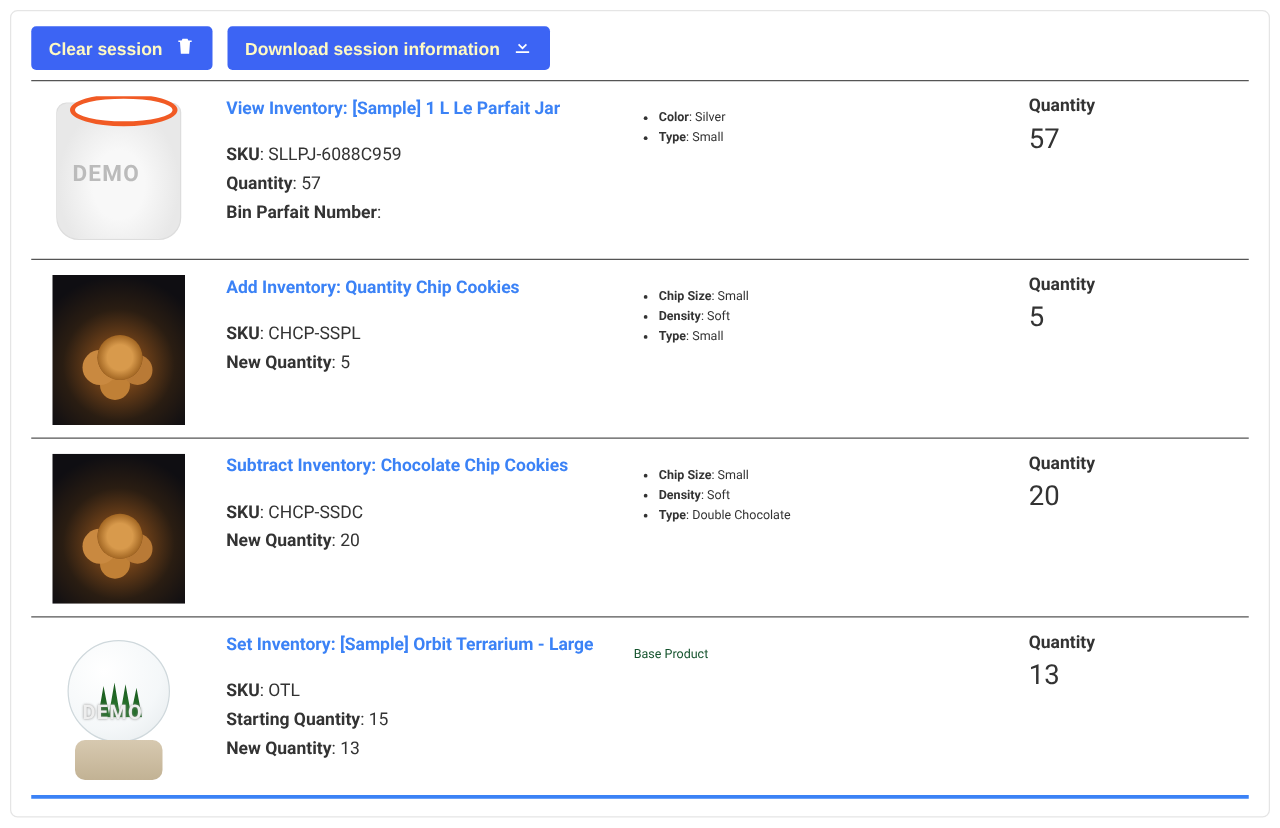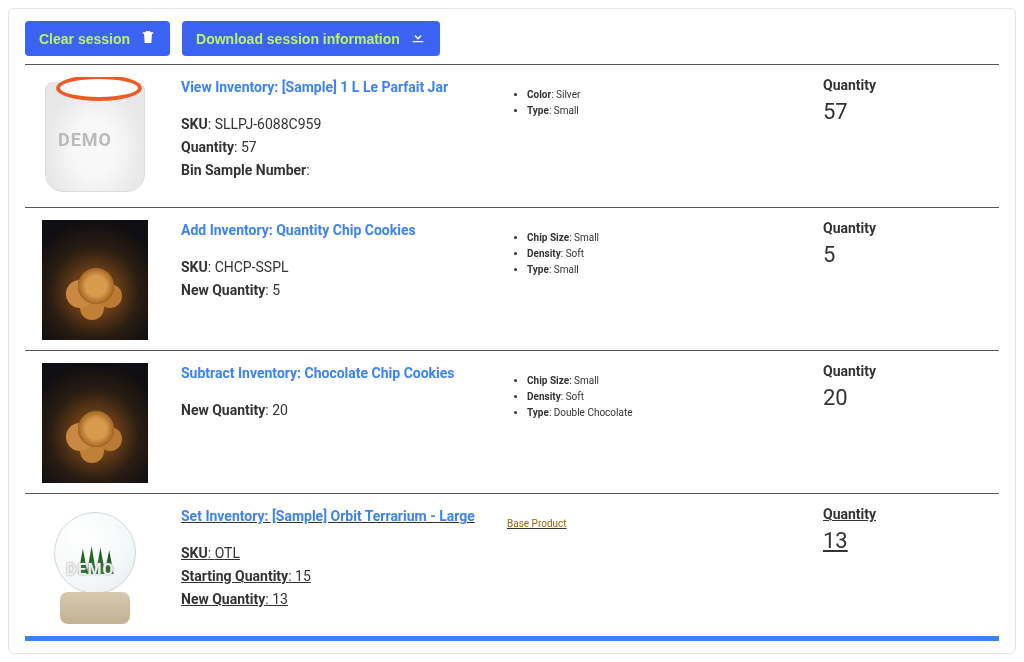--- a/index.html
+++ b/index.html
@@ -17,40 +17,40 @@
     height: 646px;
     overflow: hidden;
   }
   .toolbar {
     display: flex;
     gap: 12px;
     margin-bottom: 8px;
   }
   .btn {
     background: #3c64f4;
-    color: #bef264;
+    color: #fef9c3;
     border: none;
     padding: 8px 14px;
     border-radius: 4px;
     font-size: 14px;
     font-weight: 700;
     display: inline-flex;
     align-items: center;
     gap: 10px;
     cursor: pointer;
   }
   .btn svg { width: 16px; height: 16px; fill: #fff; }
   .row {
     display: flex;
     align-items: flex-start;
     border-top: 1px solid #555;
     padding: 12px 0 10px 0;
     gap: 16px;
   }
-  .row:last-child { border-bottom: 5px solid #3b82f6; text-decoration: underline; }
+  .row:last-child { border-bottom: 3px solid #3b82f6; }
   .thumb {
     width: 140px;
     height: 120px;
     flex-shrink: 0;
     display: flex;
     align-items: center;
     justify-content: center;
     overflow: hidden;
   }
   .info {
@@ -68,21 +68,21 @@
   .info .field b { font-weight: 700; }
   .attrs {
     width: 290px;
     font-size: 10px;
     line-height: 1.6;
     padding-top: 10px;
   }
   .attrs ul { padding-left: 20px; }
   .attrs li b { font-weight: 700; }
   .base-product {
-    color: #a16207;
+    color: #14532d;
     font-weight: 400;
   }
   .qty {
     flex: 1;
     padding-left: 10px;
   }
   .qty .qlabel {
     font-weight: 700;
     font-size: 14px;
     margin-bottom: 6px;
@@ -163,21 +163,21 @@
   </div>
 
   <div class="row">
     <div class="thumb">
       <div class="jar"></div>
     </div>
     <div class="info">
       <div class="title">View Inventory: [Sample] 1 L Le Parfait Jar</div>
       <div class="field"><b>SKU</b>: <span>SLLPJ-6088C959</span></div>
       <div class="field"><b>Quantity</b>: <span>57</span></div>
-      <div class="field"><b>Bin Sample Number</b>: <span></span></div>
+      <div class="field"><b>Bin Parfait Number</b>: <span></span></div>
     </div>
     <div class="attrs">
       <ul>
         <li><b>Color</b>: <span>Silver</span></li>
         <li><b>Type</b>: <span>Small</span></li>
       </ul>
     </div>
     <div class="qty">
       <div class="qlabel">Quantity</div>
       <div class="qval">57</div>
@@ -205,20 +205,21 @@
       <div class="qval">5</div>
     </div>
   </div>
 
   <div class="row">
     <div class="thumb">
       <div class="cookies"></div>
     </div>
     <div class="info">
       <div class="title">Subtract Inventory: Chocolate Chip Cookies</div>
+      <div class="field"><b>SKU</b>: <span>CHCP-SSDC</span></div>
       <div class="field"><b>New Quantity</b>: <span>20</span></div>
     </div>
     <div class="attrs">
       <ul>
         <li><b>Chip Size</b>: <span>Small</span></li>
         <li><b>Density</b>: <span>Soft</span></li>
         <li><b>Type</b>: <span>Double Chocolate</span></li>
       </ul>
     </div>
     <div class="qty">

